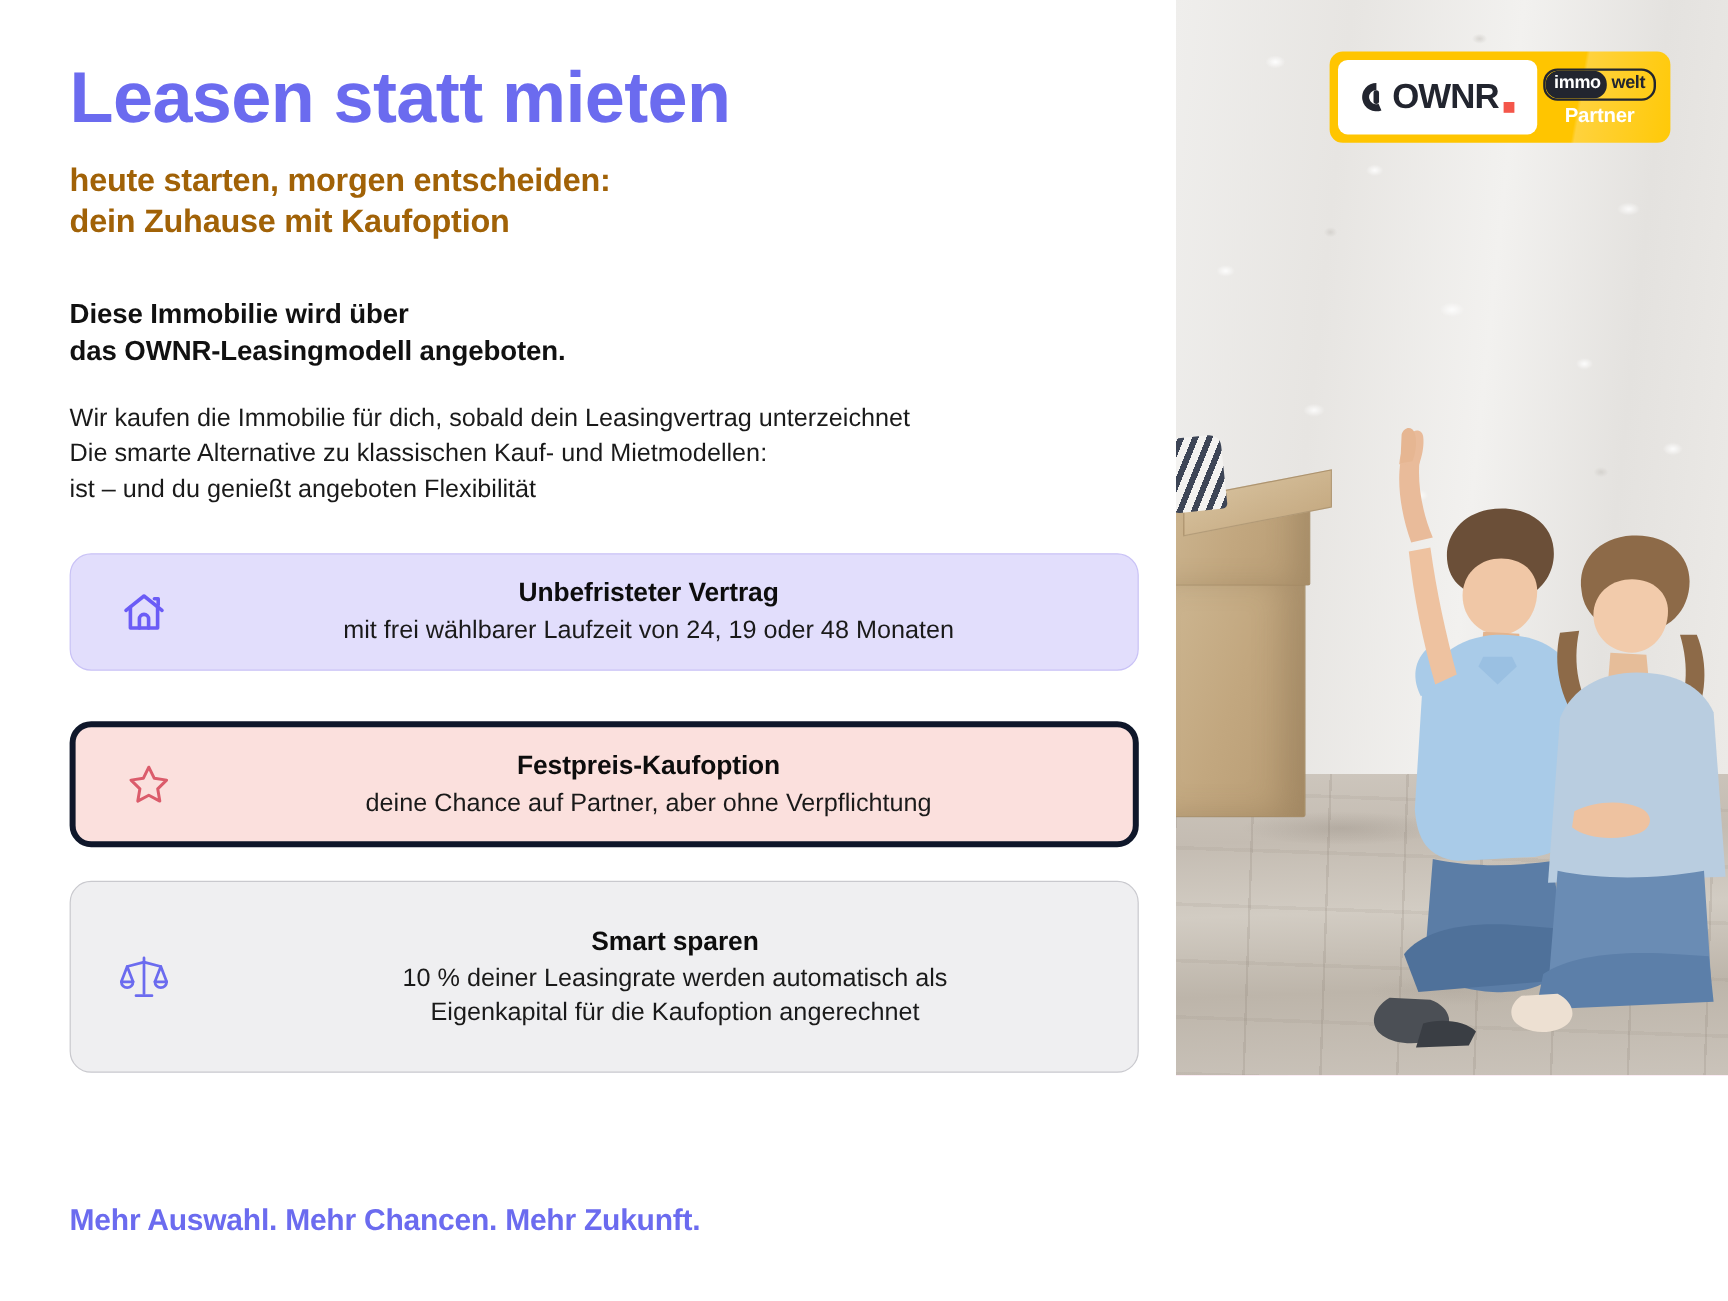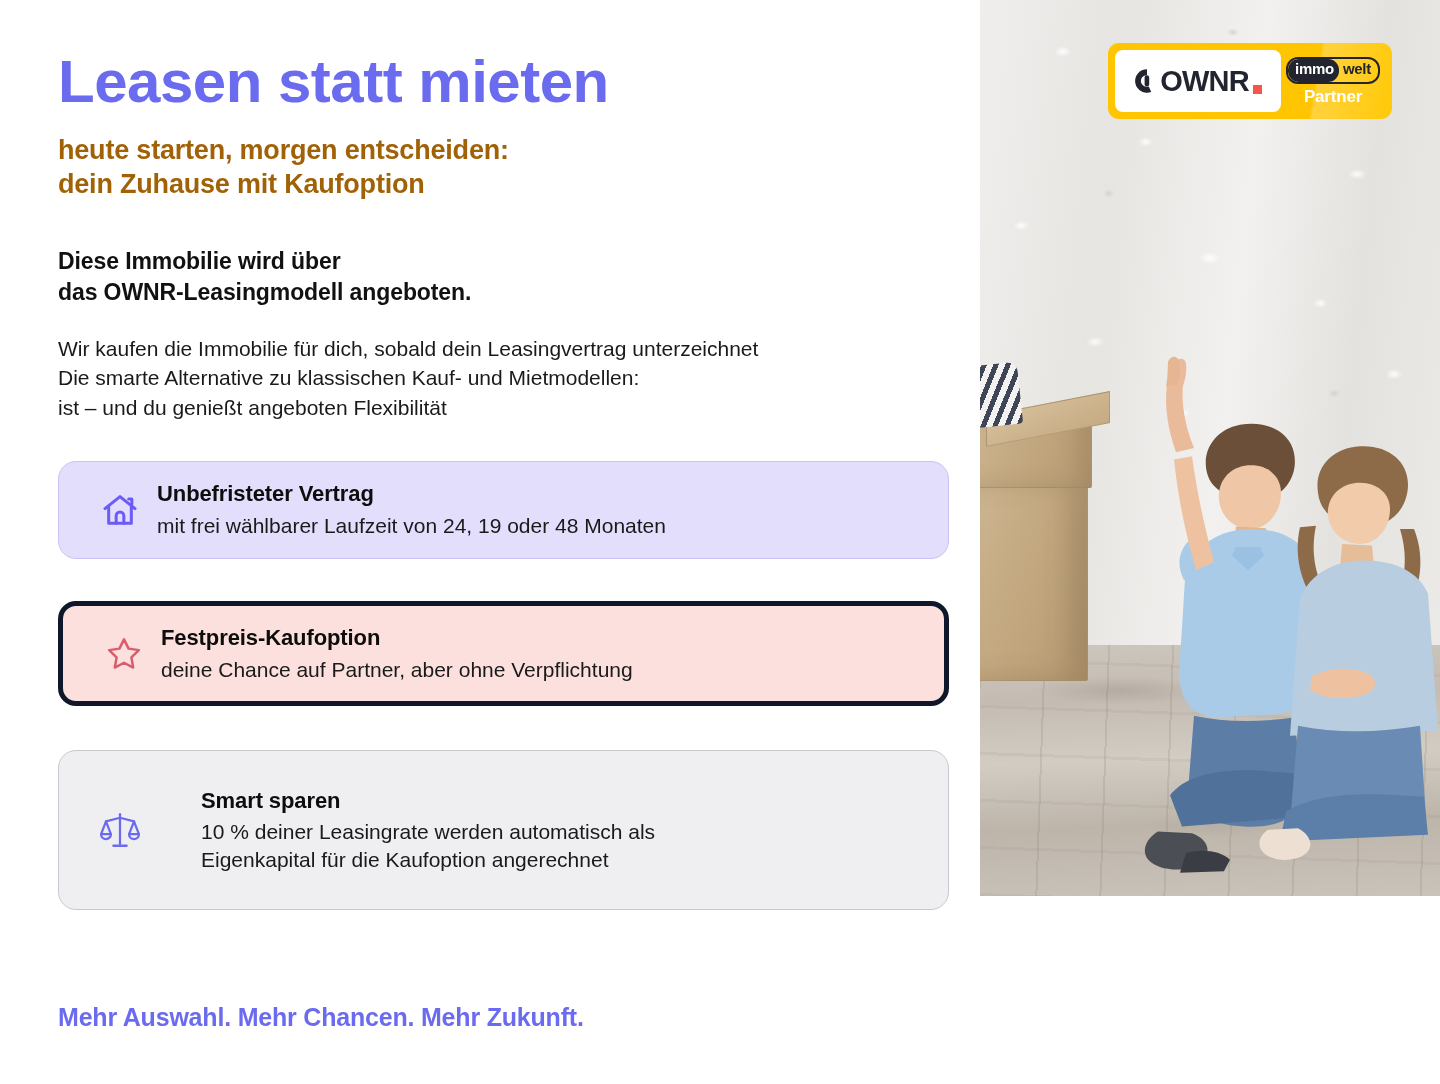--- a/index.html
+++ b/index.html
@@ -67,20 +67,21 @@
     font-weight: 400;
     color: #1a1a1a;
   }
   .body-copy div { white-space: nowrap; }
 
   
   .cards {
     margin-top: 38px;
     display: flex;
     flex-direction: column;
+    text-align: center;
   }
   .card {
     box-sizing: border-box;
     display: flex;
     align-items: center;
     border-radius: 18px;
     padding: 18px 24px;
     min-height: 98px;
   }
   .card-icon {
@@ -112,21 +113,21 @@
     border: 1px solid #C9C2F6;
   }
   .card--rose {
     background: #FBE0DD;
     border: 5px solid #0f172a;
     margin-top: 42px;
   }
   .card--grey {
     background: #EFEFF1;
     border: 1px solid #C9C9CE;
-    margin-top: 44px;
+    margin-top: 28px;
     min-height: 160px;
     gap: 44px;
   }
 
   .tagline {
     position: absolute;
     left: 58px;
     bottom: 52px;
     font-size: 25px;
     font-weight: 700;

